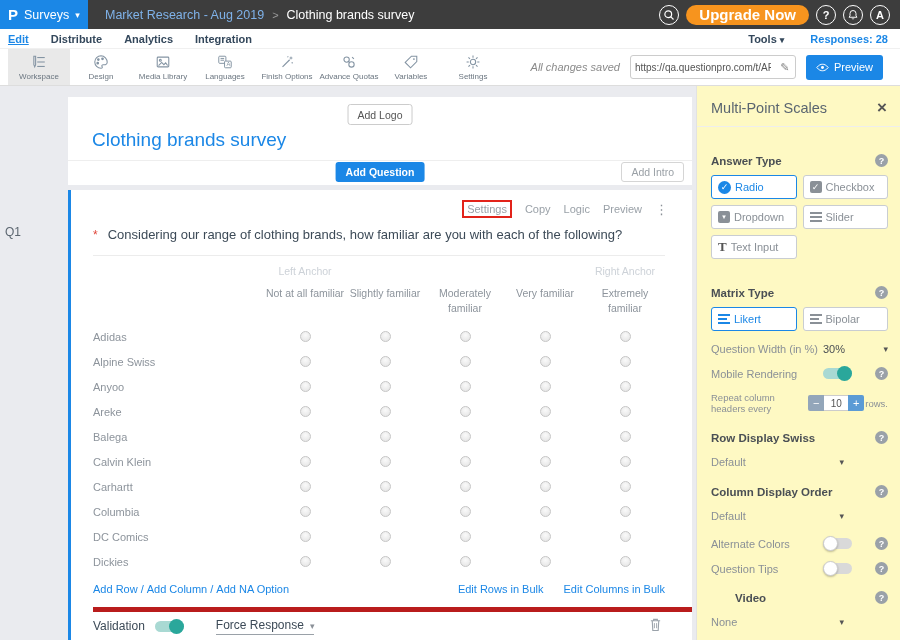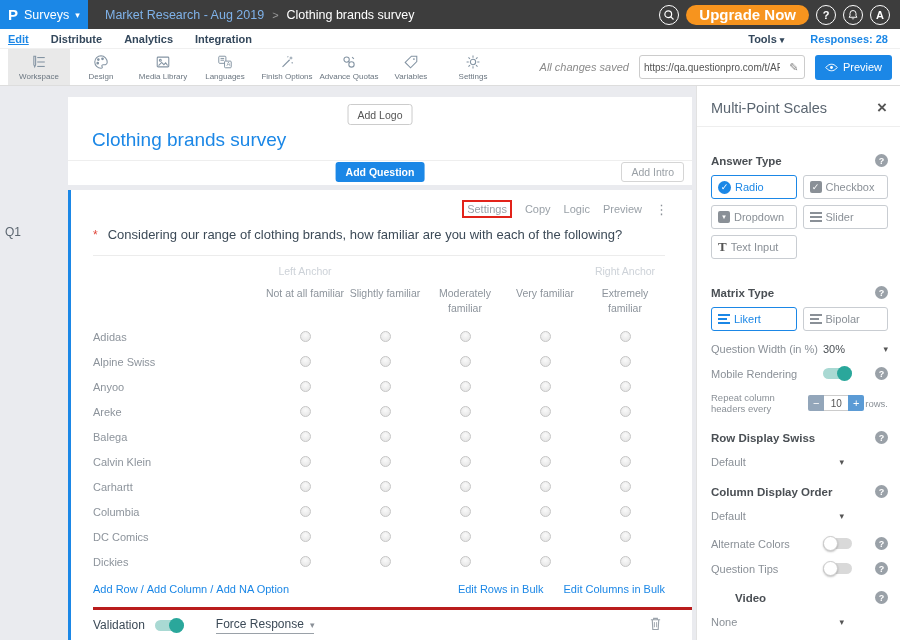--- a/index.html
+++ b/index.html
@@ -32,21 +32,21 @@
   .tools .caret-d { font-size:9px; }
   .responses { font-size:11px; font-weight:bold; color:#1b87e6; }
 
   
   .toolbar { height:38px; background:#fff; border-top:1px solid #f0f0f0; border-bottom:1px solid #ddd; display:flex; align-items:stretch; justify-content:space-between; }
   .tool-tabs { display:flex; align-items:stretch; padding-left:8px; }
   .tool-tab { width:62px; display:flex; flex-direction:column; align-items:center; justify-content:center; gap:2px; cursor:pointer; }
   .tool-tab.active { background:#e9e9e9; }
   .tool-tab svg { width:16px; height:16px; }
   .tool-tab .tlabel { font-size:8px; color:#6b7680; white-space:nowrap; }
-  .tool-right { display:flex; align-items:center; gap:10px; padding-right:8px; }
+  .tool-right { display:flex; align-items:center; gap:10px; padding-right:17px; }
   .saved { font-size:11px; font-style:italic; color:#8a8a8a; }
   .url-box { width:166px; height:24px; border:1px solid #ccc; border-radius:3px; display:flex; align-items:center; background:#fff; overflow:hidden; }
   .url-box input { border:none; outline:none; flex:1; font-size:10px; color:#555; padding:0 4px; font-family:inherit; min-width:0; }
   .url-pencil { width:20px; color:#888; font-size:11px; text-align:center; cursor:pointer; }
   .preview-btn { background:#1b87e6; color:#fff; border:none; border-radius:3px; height:25px; padding:0 10px; font-size:11px; display:flex; align-items:center; gap:5px; cursor:pointer; font-family:inherit; }
   .preview-btn svg { width:13px; height:9px; }
 
   
   .main { position:relative; height:554px; }
   .q-number { position:absolute; left:5px; top:139px; font-size:12px; color:#5c6670; }
@@ -75,34 +75,34 @@
   .m-anchors { margin-top:9px; }
   .anchor { color:#cdd2d8; font-size:10.5px; }
   .m-head { margin:9px 0 9px; align-items:flex-start; }
   .col-label { color:#8d949c; font-size:10.5px; line-height:1.4; display:block; }
   .m-row { height:25px; }
   .radio { width:11px; height:11px; border-radius:50%; border:1px solid #c6c6c6; background:radial-gradient(circle at 50% 35%, #fafafa, #e2e2e2); cursor:pointer; }
   .m-foot { margin-top:9px; justify-content:space-between; padding-right:27px; font-size:11px; }
   .blue-link { color:#1b87e6; text-decoration:none; cursor:pointer; }
   .link-sep { color:#1b87e6; margin:0 3px; }
   .bulk-links { display:flex; gap:20px; }
-  .validation-row { margin-top:auto; border-top:3px solid #b91c1c; height:33px; display:flex; align-items:center; padding-right:30px; }
+  .validation-row { margin-top:auto; border-top:5px solid #b91c1c; height:33px; display:flex; align-items:center; padding-right:30px; }
   .validation-label { font-size:12px; color:#3c4a57; }
   .toggle { width:29px; height:11px; border-radius:6px; position:relative; margin:0 10px; cursor:pointer; flex:none; }
   .toggle .knob { width:15px; height:15px; border-radius:50%; position:absolute; top:-2px; }
   .toggle.on { background:#a9d9d3; }
   .toggle.on .knob { right:0; background:#2aa79b; }
   .toggle.off { background:#d9d9d9; }
   .toggle.off .knob { left:0; background:#fff; border:1px solid #ccc; box-shadow:0 1px 2px rgba(0,0,0,.25); }
   .force-resp { margin-left:22px; font-size:12px; color:#3c4a57; border-bottom:1px solid #9aa1a8; padding-bottom:2px; cursor:pointer; }
   .force-resp .caret-d { color:#8a9097; font-size:9px; margin-left:6px; }
   .trash { margin-left:auto; cursor:pointer; }
 
   
-  .sidebar { position:absolute; right:0; top:0; bottom:0; width:204px; background:#ffffff; border-left:1px solid #e2e2e2; }
+  .sidebar { position:absolute; right:0; top:0; bottom:0; width:204px; background:#fef9c3; border-left:1px solid #e2e2e2; }
   .sb-title-row { display:flex; align-items:center; justify-content:space-between; padding:13px 13px 10px 14px; border-bottom:1px solid #eee; }
   .sb-title { font-size:14.5px; color:#5a6570; }
   .close-x { font-size:17px; font-weight:bold; color:#555; cursor:pointer; line-height:1; }
   .sb-body { padding:0 12px 0 14px; }
   .sb-label-row { display:flex; align-items:center; justify-content:space-between; margin-top:27px; }
   .sb-label { font-size:11.5px; font-weight:bold; color:#4a4f54; }
   .help { width:13px; height:13px; border-radius:50%; background:#9aa1a8; color:#fff; font-size:9px; font-weight:bold; display:flex; align-items:center; justify-content:center; cursor:pointer; flex:none; }
   .opt-grid { display:grid; grid-template-columns:1fr 1fr; gap:6px; margin-top:8px; }
   .opt { height:24px; border:1px solid #c9cdd2; border-radius:3px; display:flex; align-items:center; gap:4px; padding:0 6px; font-size:11px; color:#8a9097; background:#fff; cursor:pointer; font-family:inherit; }
   .opt.selected { border-color:#1b87e6; color:#1b87e6; }

